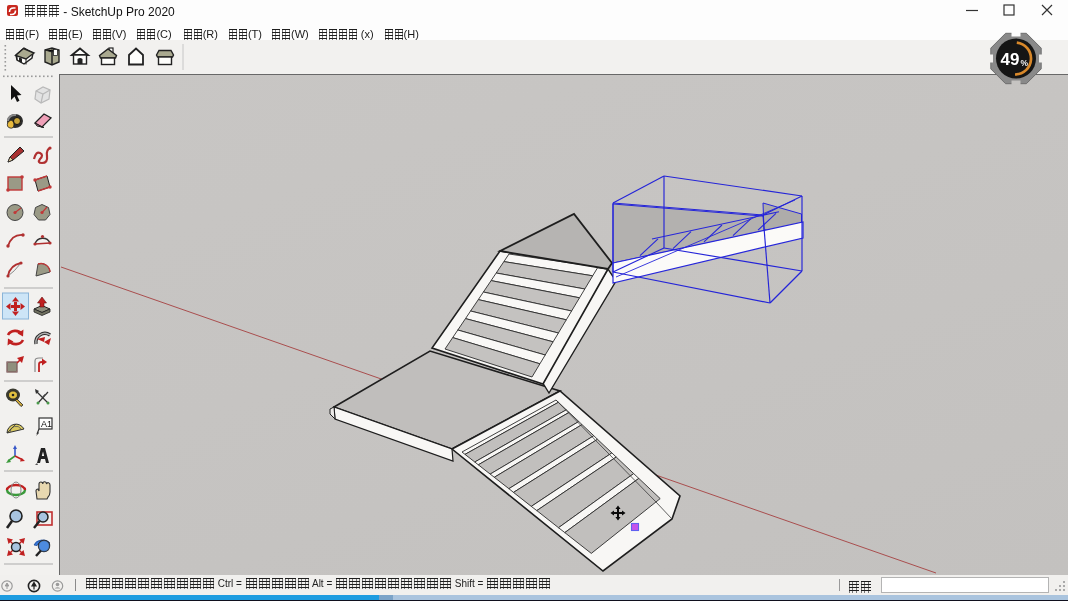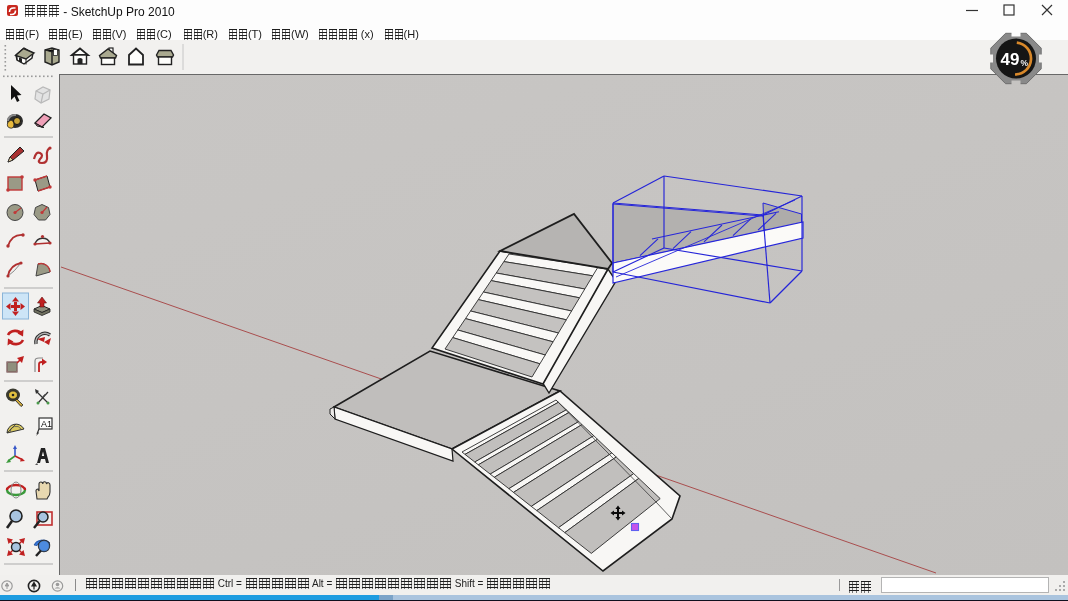--- a/index.html
+++ b/index.html
@@ -8,21 +8,21 @@
 .mi{display:inline-block;font-size:11px;color:#1a1a1a;}
 </style></head>
 <body>
 
 <div class="abs" style="left:0;top:0;width:1068px;height:21px;background:#fdfdfd;border-bottom:0;">
   <svg class="abs" style="left:7px;top:4px;" width="13" height="13">
       <rect x="0" y="1" width="11" height="11" rx="2" fill="#c8281e"></rect>
       <path d="M2.5,8 q0,-4 4,-4 l2,0" fill="none" stroke="#fff" stroke-width="1.6"></path>
       <path d="M8.5,6.5 q0,4 -4,4 l-1.5,0" fill="none" stroke="#fff" stroke-width="1.6"></path>
     </svg>
-  <div class="abs" style="left:24px;top:4px;font-size:12px;color:#111;"><span class="cj" style="width:10px;height:12px;"></span><span class="cj" style="width:10px;height:12px;"></span><span class="cj" style="width:10px;height:12px;"></span><span style="vertical-align:middle;"> - SketchUp Pro 2010</span></div>
+  <div class="abs" style="left:24px;top:4px;font-size:12px;color:#111;"><span class="cj" style="width:10px;height:12px;"></span><span class="cj" style="width:10px;height:12px;"></span><span class="cj" style="width:10px;height:12px;"></span><span style="vertical-align:middle;"> - SketchUp Pro 2020</span></div>
   <svg class="abs" style="left:958px;top:0;" width="110" height="21">
     <line x1="8" y1="10.5" x2="20" y2="10.5" stroke="#333" stroke-width="1.2"></line>
     <rect x="46" y="5" width="10" height="10" fill="none" stroke="#333" stroke-width="1.2"></rect>
     <path d="M84,5 L94,15 M94,5 L84,15" stroke="#333" stroke-width="1.2"></path>
   </svg>
 </div>
 
 <div class="abs" style="left:0;top:21px;width:1068px;height:19px;background:#fdfdfd;">
   <div class="abs" style="left:5px;top:3px;white-space:nowrap;">
     <span class="mi"><span class="cj" style="width:8px;height:11px;"></span><span class="cj" style="width:8px;height:11px;"></span>(F)</span><span class="mi" style="margin-left:9px;"><span class="cj" style="width:8px;height:11px;"></span><span class="cj" style="width:8px;height:11px;"></span>(E)</span><span class="mi" style="margin-left:9px;"><span class="cj" style="width:8px;height:11px;"></span><span class="cj" style="width:8px;height:11px;"></span>(V)</span><span class="mi" style="margin-left:10px;"><span class="cj" style="width:8px;height:11px;"></span><span class="cj" style="width:8px;height:11px;"></span>(C)</span><span class="mi" style="margin-left:11px;"><span class="cj" style="width:8px;height:11px;"></span><span class="cj" style="width:8px;height:11px;"></span>(R)</span><span class="mi" style="margin-left:10px;"><span class="cj" style="width:8px;height:11px;"></span><span class="cj" style="width:8px;height:11px;"></span>(T)</span><span class="mi" style="margin-left:9px;"><span class="cj" style="width:8px;height:11px;"></span><span class="cj" style="width:8px;height:11px;"></span>(W)</span><span class="mi" style="margin-left:9px;"><span class="cj" style="width:8px;height:11px;"></span><span class="cj" style="width:8px;height:11px;"></span><span class="cj" style="width:8px;height:11px;"></span><span class="cj" style="width:8px;height:11px;"></span> (x)</span><span class="mi" style="margin-left:10px;"><span class="cj" style="width:8px;height:11px;"></span><span class="cj" style="width:8px;height:11px;"></span>(H)</span>

